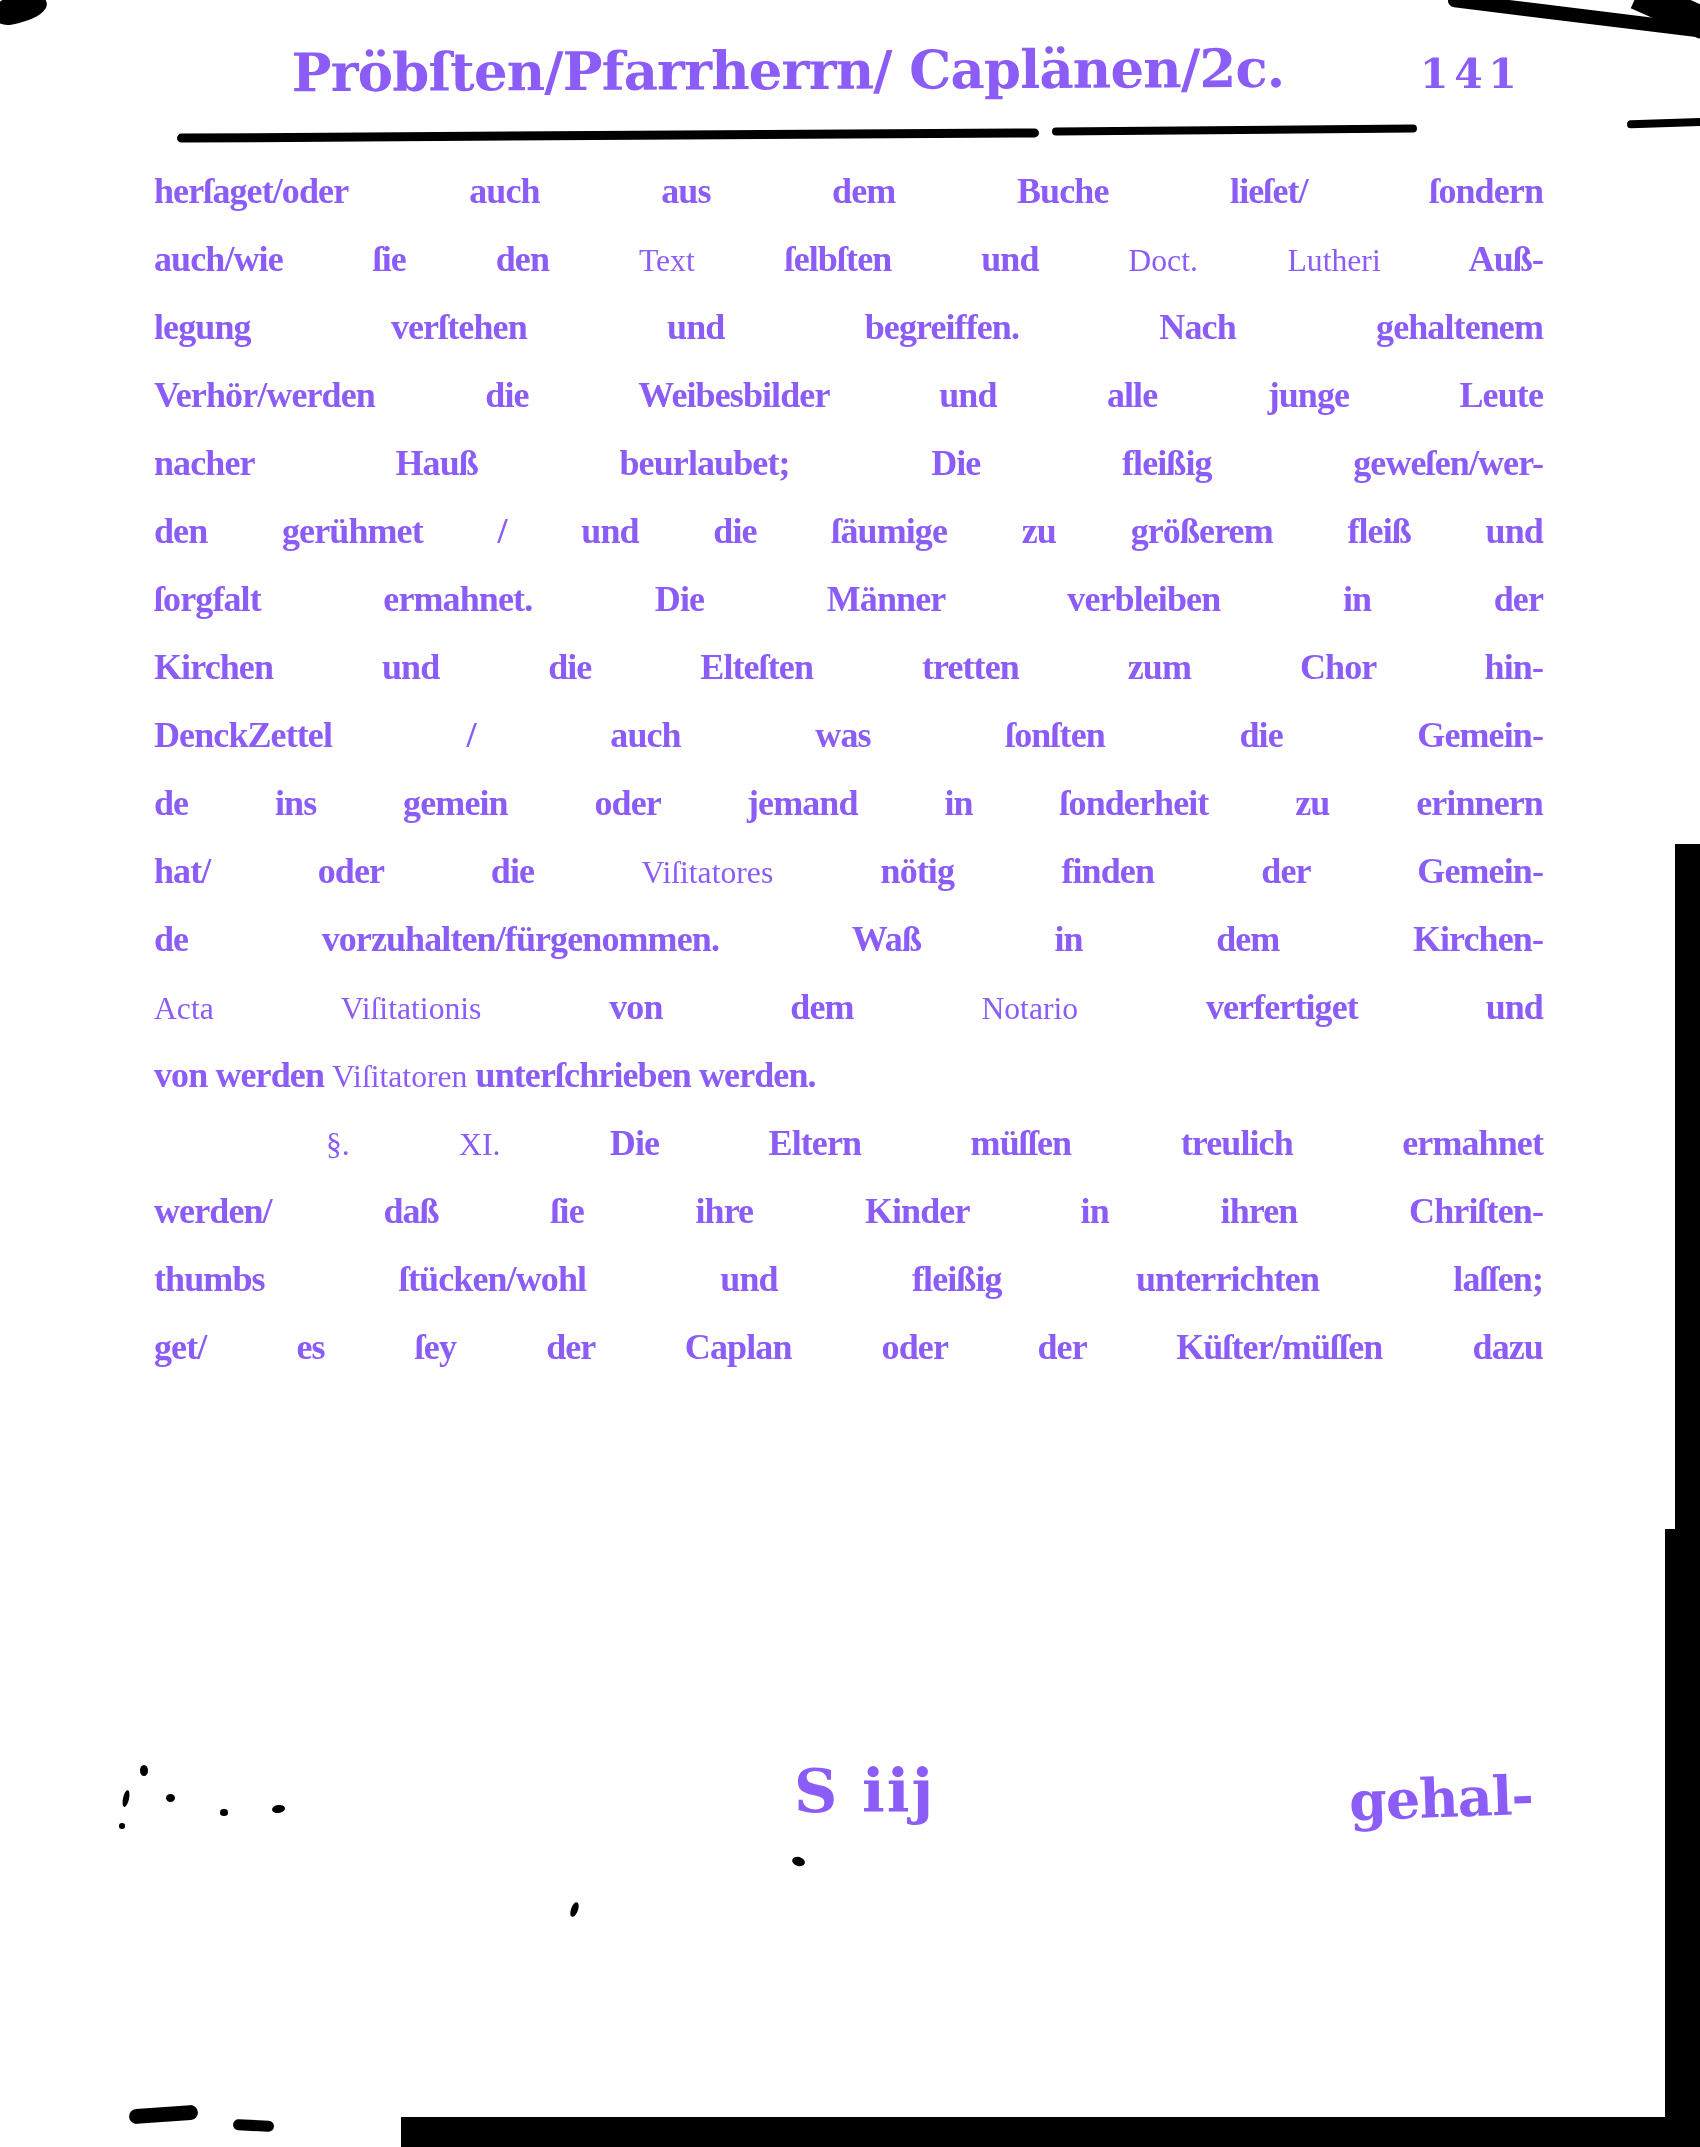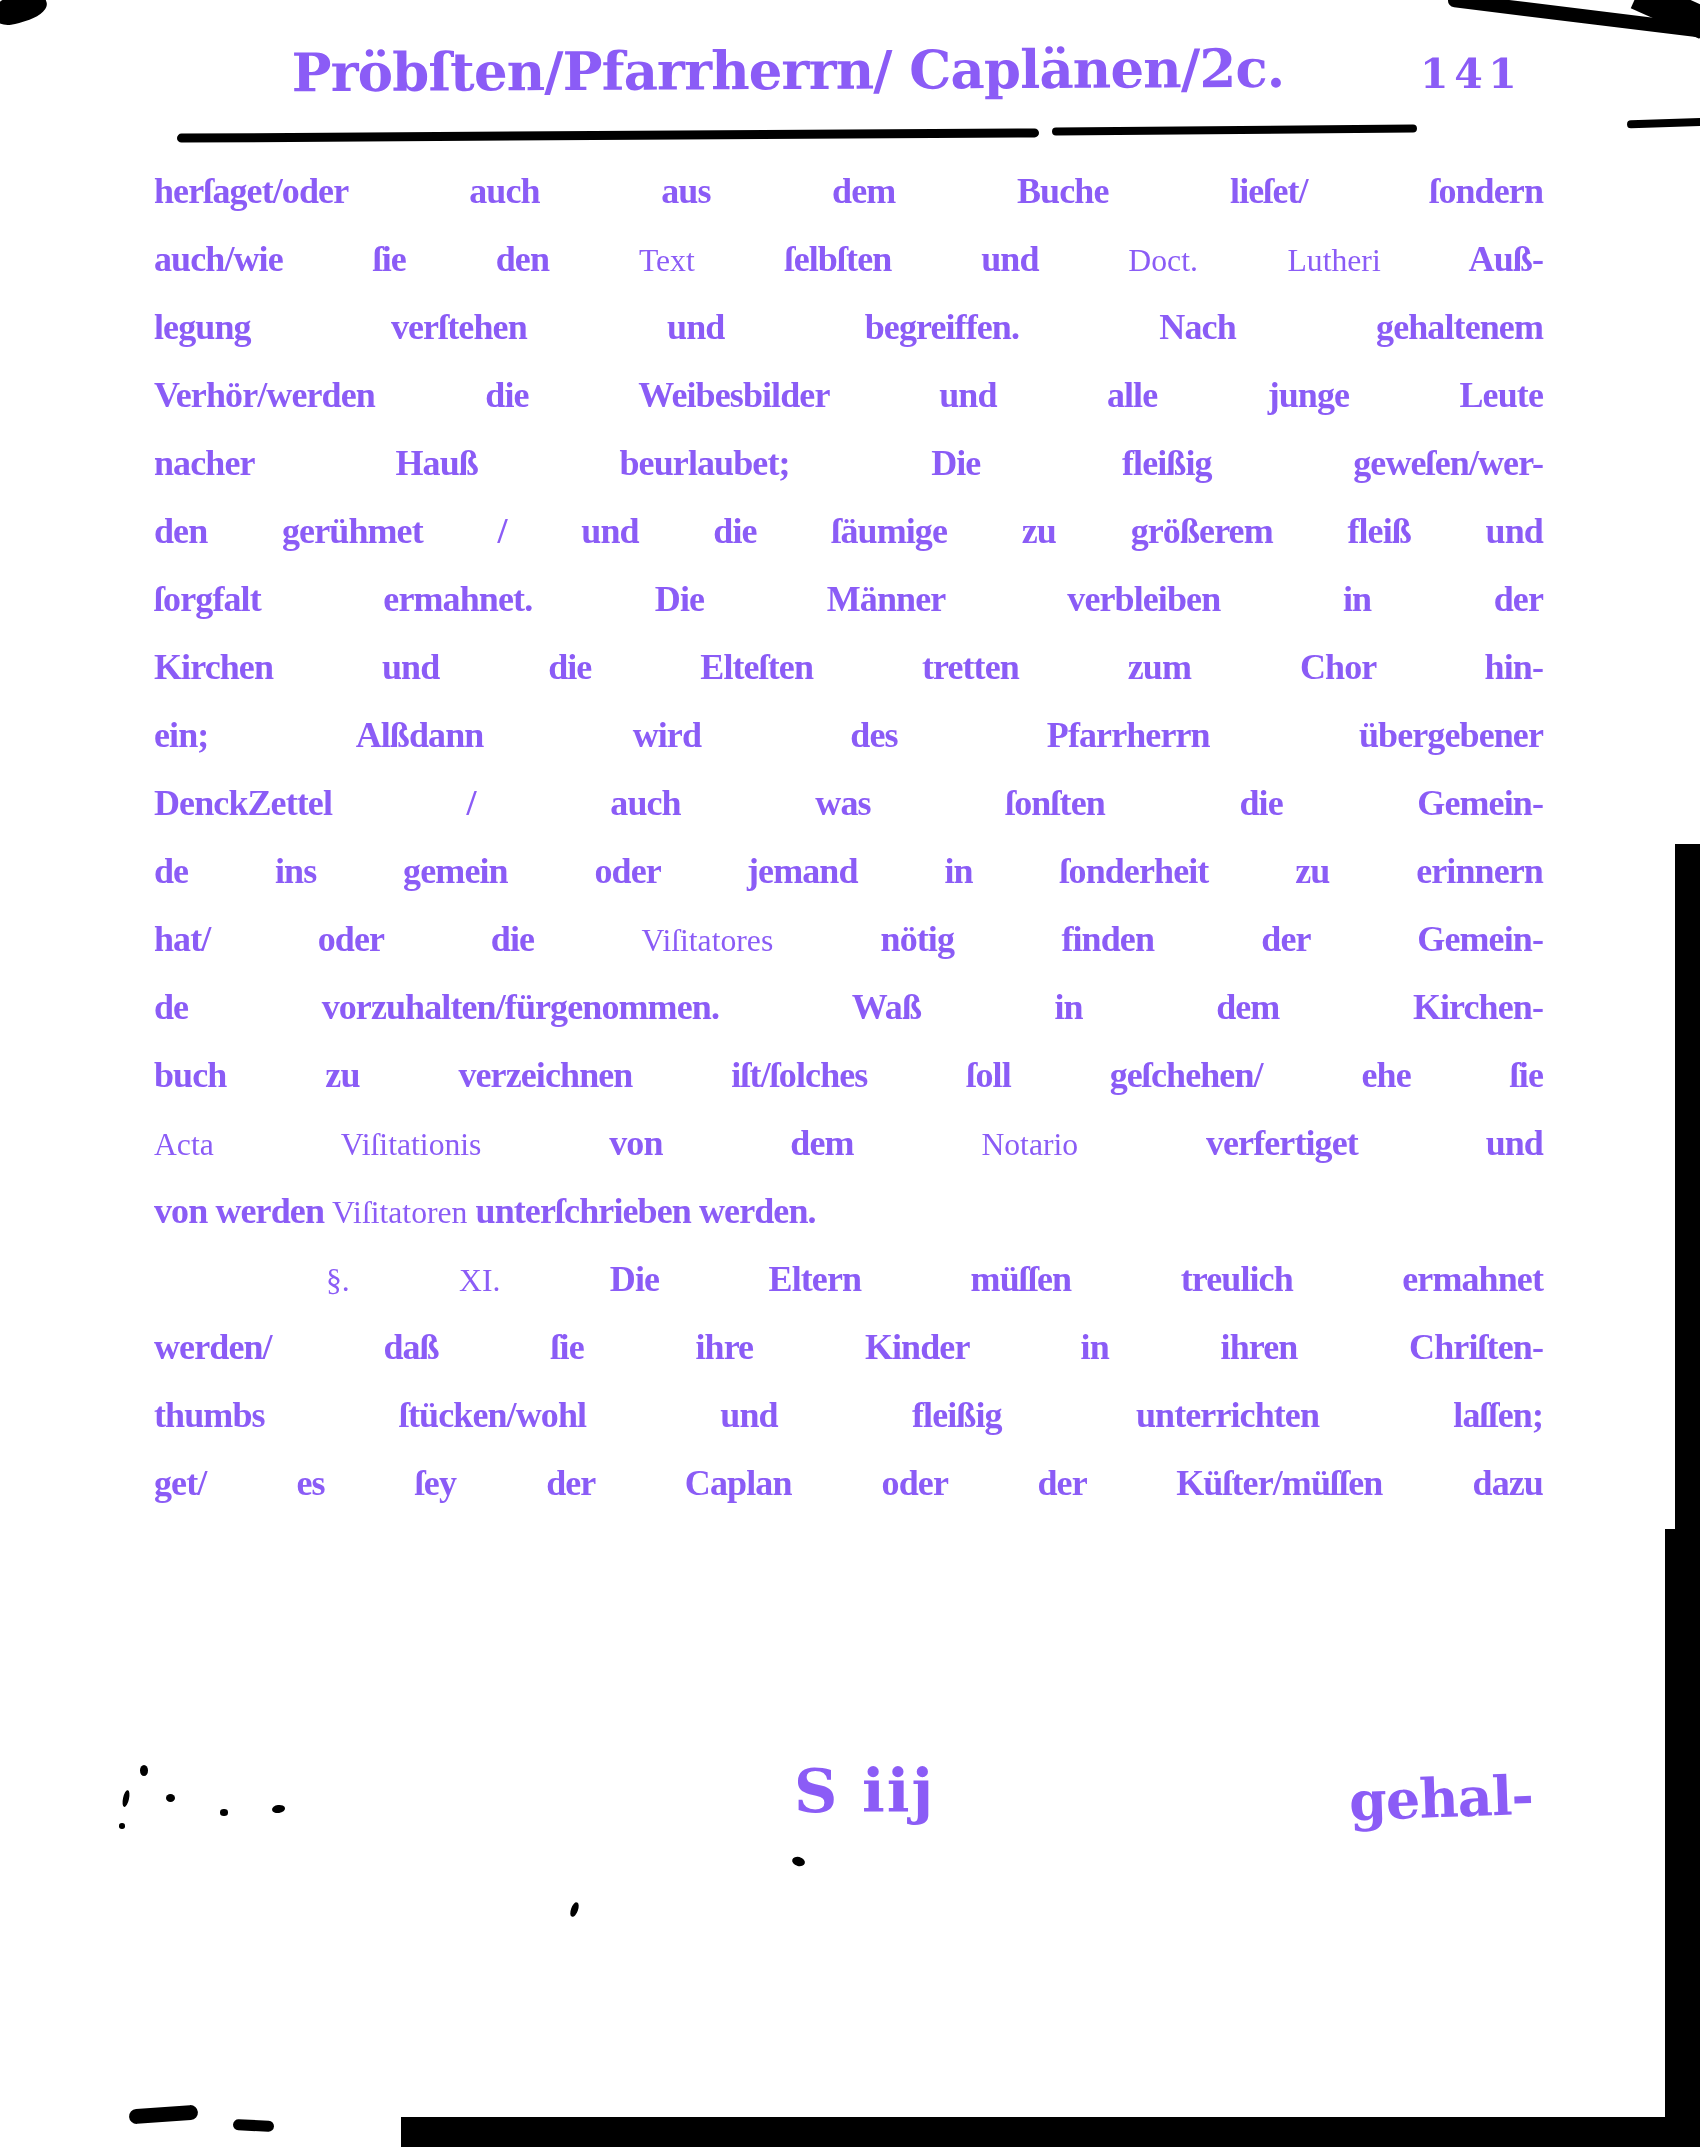--- a/index.html
+++ b/index.html
@@ -93,26 +93,24 @@
 
   <div id="body-text">
       <div class="line"><span class="fraktur">herſaget/oder auch aus dem Buche lieſet/ ſondern</span></div>
       <div class="line"><span class="fraktur">auch/wie ſie den </span><span class="antiqua">Text</span><span class="fraktur"> ſelbſten und </span><span class="antiqua">Doct. Lutheri</span><span class="fraktur"> Auß-</span></div>
       <div class="line"><span class="fraktur">legung verſtehen und begreiffen. Nach gehaltenem</span></div>
       <div class="line"><span class="fraktur">Verhör/werden die Weibesbilder und alle junge Leute</span></div>
       <div class="line"><span class="fraktur">nacher Hauß beurlaubet; Die fleißig geweſen/wer-</span></div>
       <div class="line"><span class="fraktur">den gerühmet / und die ſäumige zu größerem fleiß und</span></div>
       <div class="line"><span class="fraktur">ſorgfalt ermahnet. Die Männer verbleiben in der</span></div>
       <div class="line"><span class="fraktur">Kirchen und die Elteſten tretten zum Chor hin-</span></div>
-      <div class="line"><span class="fraktur">ein; Alßdann wird des Pfarrherrn übergebener</span></div>
       <div class="line"><span class="fraktur">DenckZettel / auch was ſonſten die Gemein-</span></div>
       <div class="line"><span class="fraktur">de ins gemein oder jemand in ſonderheit zu erinnern</span></div>
       <div class="line"><span class="fraktur">hat/ oder die </span><span class="antiqua">Viſitatores</span><span class="fraktur"> nötig finden der Gemein-</span></div>
       <div class="line"><span class="fraktur">de vorzuhalten/fürgenommen. Waß in dem Kirchen-</span></div>
-      <div class="line"><span class="fraktur">buch zu verzeichnen iſt/ſolches ſoll geſchehen/ ehe ſie</span></div>
       <div class="line"><span class="antiqua">Acta Viſitationis</span><span class="fraktur"> von dem </span><span class="antiqua">Notario</span><span class="fraktur"> verfertiget und</span></div>
       <div class="line no-just"><span class="fraktur">von werden </span><span class="antiqua">Viſitatoren</span><span class="fraktur"> unterſchrieben werden.</span></div>
       <div class="line" style="padding-left: 172px;"><span class="antiqua">§. XI.</span><span class="fraktur"> Die Eltern müſſen treulich ermahnet</span></div>
       <div class="line"><span class="fraktur">werden/ daß ſie ihre Kinder in ihren Chriſten-</span></div>
       <div class="line"><span class="fraktur">thumbs ſtücken/wohl und fleißig unterrichten laſſen;</span></div>
       <div class="line"><span class="fraktur">get/ es ſey der Caplan oder der Küſter/müſſen dazu</span></div>
     </div>
 
   <div id="signature-mark">S iij</div>
   <div id="catchword">gehal-</div>

